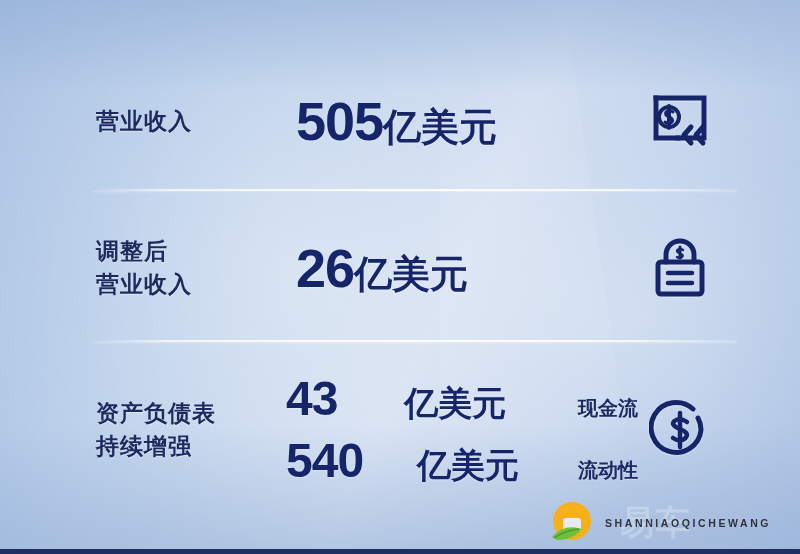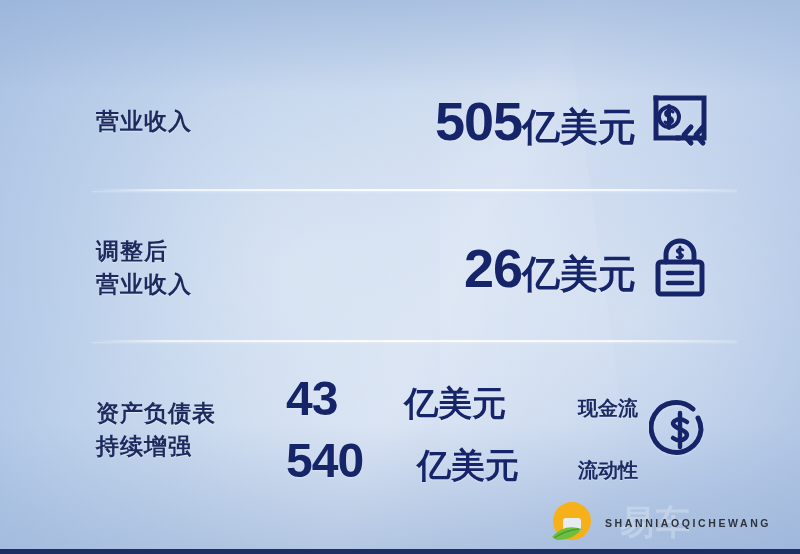--- a/index.html
+++ b/index.html
@@ -125,21 +125,20 @@
   
   .value-col {
     position: absolute;
     left: 296px;
     width: 340px;
   }
   .value-line {
     display: flex;
     align-items: baseline;
     white-space: nowrap;
-    justify-content: flex-end;
   }
   .num {
     color: #16246a;
     font-weight: 800;
     letter-spacing: -1px;
     text-shadow: 0 1px 2px rgba(255,255,255,0.30);
   }
   .unit {
     color: #16246a;
     font-weight: 800;

